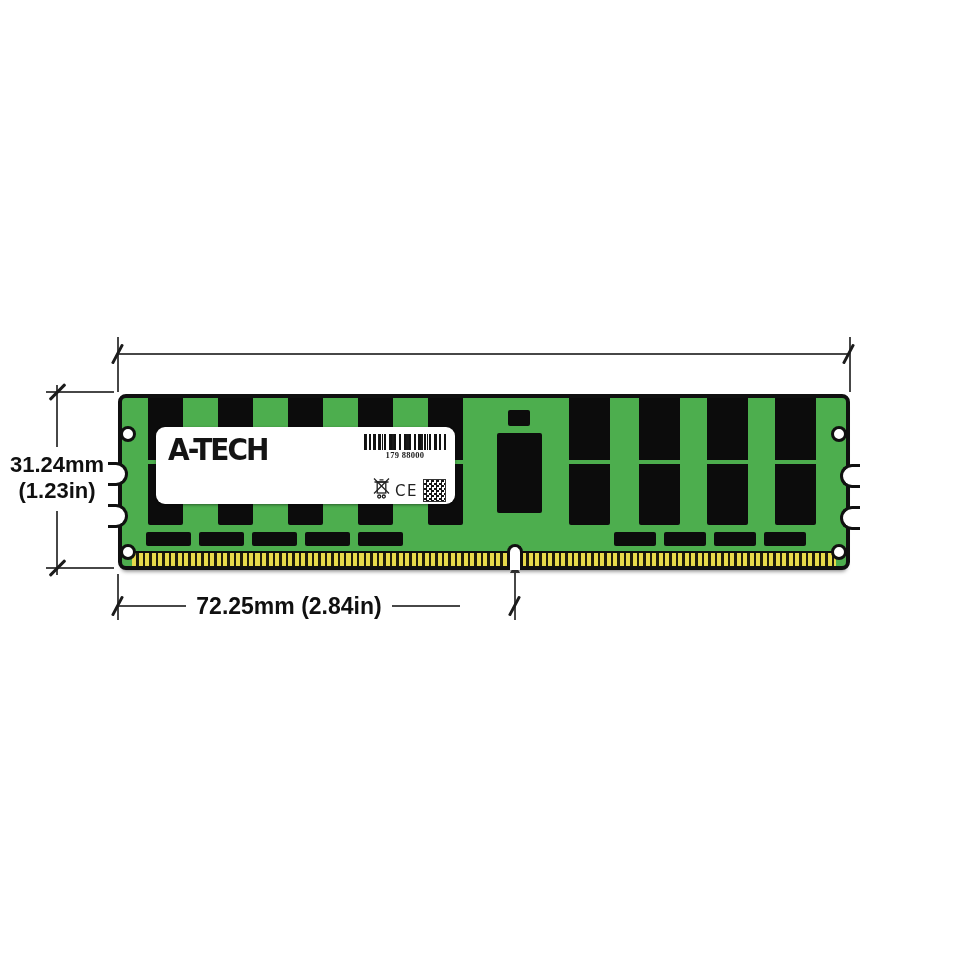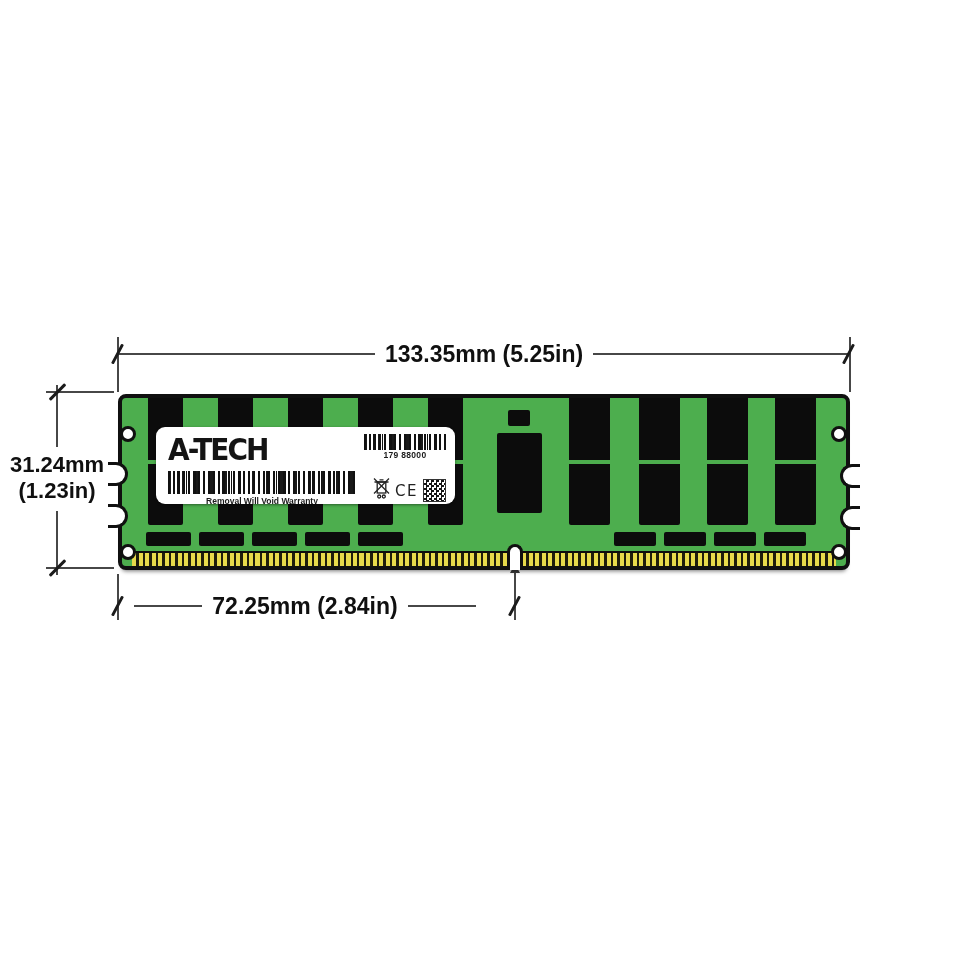--- a/index.html
+++ b/index.html
@@ -79,21 +79,21 @@
     font-size:28px; line-height:29px; letter-spacing:-2px; color:#141414;
     transform:scaleY(1.08); transform-origin:left top; white-space:nowrap;
   }
   .bars {
     background-color:#fff;
     background-image:
       repeating-linear-gradient(90deg, #111 0 2px, transparent 2px 5px),
       repeating-linear-gradient(90deg, #111 0 1px, transparent 1px 9px),
       repeating-linear-gradient(90deg, rgba(0,0,0,.9) 0 3px, transparent 3px 14px);
   }
-  .bc-top { margin-left:auto; width:82px; }
+  .bc-top { margin-left:auto; width:82px;font-family:Liberation Serif, serif; }
   .bc-top .bars { height:16px; }
   .serial { font-size:8.5px; font-weight:700; line-height:10px; text-align:center; letter-spacing:.3px; color:#1a1a1a; }
   .row2 { display:flex; align-items:flex-start; margin:3px 9px 0 12px; }
   .bc-main { width:188px; }
   .bc-main .bars { height:23px; }
   .warning { font-size:8.5px; font-weight:700; line-height:10px; text-align:center; color:#1a1a1a; margin-top:2px; }
   .symbols { display:flex; align-items:center; gap:5px; margin:6px 0 0 auto; }
   .ce { font-family:"DejaVu Sans", sans-serif; font-size:15px; letter-spacing:1.5px; color:#222; line-height:18px; }
   .qr {
     width:23px; height:23px; border:1px solid #333;
@@ -104,21 +104,20 @@
 </head>
 <body>
 
 <div class="canvas">
 
   <div>
     <div class="vline" style="left:116.5px; top:337px; height:55px;"></div>
     <div class="vline" style="left:848.5px; top:337px; height:55px;"></div>
     <div class="dim-row" style="left:118px; top:341px; width:732px; height:26px;">
       <div class="seg"></div>
-      <span class="dim-label">133.35mm (5.25in)</span>
       <div class="seg"></div>
     </div>
     <div class="tick t28" style="left:116px; top:343px;"></div>
     <div class="tick t28" style="left:847px; top:343px;"></div>
   </div>
 
   <div>
     <div class="hline" style="left:46px; top:391px; width:68px;"></div>
     <div class="hline" style="left:46px; top:567px; width:68px;"></div>
     <div class="vline" style="left:56px; top:385px; height:62px;"></div>
@@ -128,21 +127,21 @@
     <div class="dim-left-text" style="left:0; top:452px; width:114px;">
       <span style="display:block">31.24mm</span>
       <span style="display:block">(1.23in)</span>
     </div>
   </div>
 
   <div>
     <div class="vline" style="left:116.5px; top:574px; height:46px;"></div>
     <div class="vline" style="left:513.5px; top:572px; height:48px;"></div>
     <div class="arrow-up" style="left:509.5px; top:564px;"></div>
-    <div class="dim-row" style="left:134px; top:593px; width:342px; height:26px;">
+    <div class="dim-row" style="left:118px; top:593px; width:342px; height:26px;">
       <div class="seg"></div>
       <span class="dim-label">72.25mm (2.84in)</span>
       <div class="seg"></div>
     </div>
     <div class="tick t28" style="left:116px; top:595px;"></div>
     <div class="tick t28" style="left:512.5px; top:595px;"></div>
   </div>
 
   <div class="module">
 
@@ -185,24 +184,20 @@
 
     <div class="plabel">
       <div class="row1">
         <span class="brand">A-TECH</span>
         <div class="bc-top">
           <div class="bars"></div>
           <div class="serial">179 88000</div>
         </div>
       </div>
       <div class="row2">
-        <div class="bc-main">
-          <div class="bars"></div>
-          <div class="warning">Removal Will Void Warranty</div>
-        </div>
         <div class="symbols">
           <span>
             <svg width="17" height="23" viewBox="0 0 17 23">
               <g fill="none" stroke="#222" stroke-width="1.3">
                 <rect x="4.2" y="5" width="8.6" height="11"></rect>
                 <line x1="1.5" y1="5" x2="15.5" y2="5"></line>
                 <line x1="6.5" y1="2.8" x2="10.5" y2="2.8"></line>
                 <circle cx="6.2" cy="19.5" r="1.5"></circle>
                 <circle cx="10.8" cy="19.5" r="1.5"></circle>
                 <line x1="1" y1="1.5" x2="16" y2="16.5"></line>

